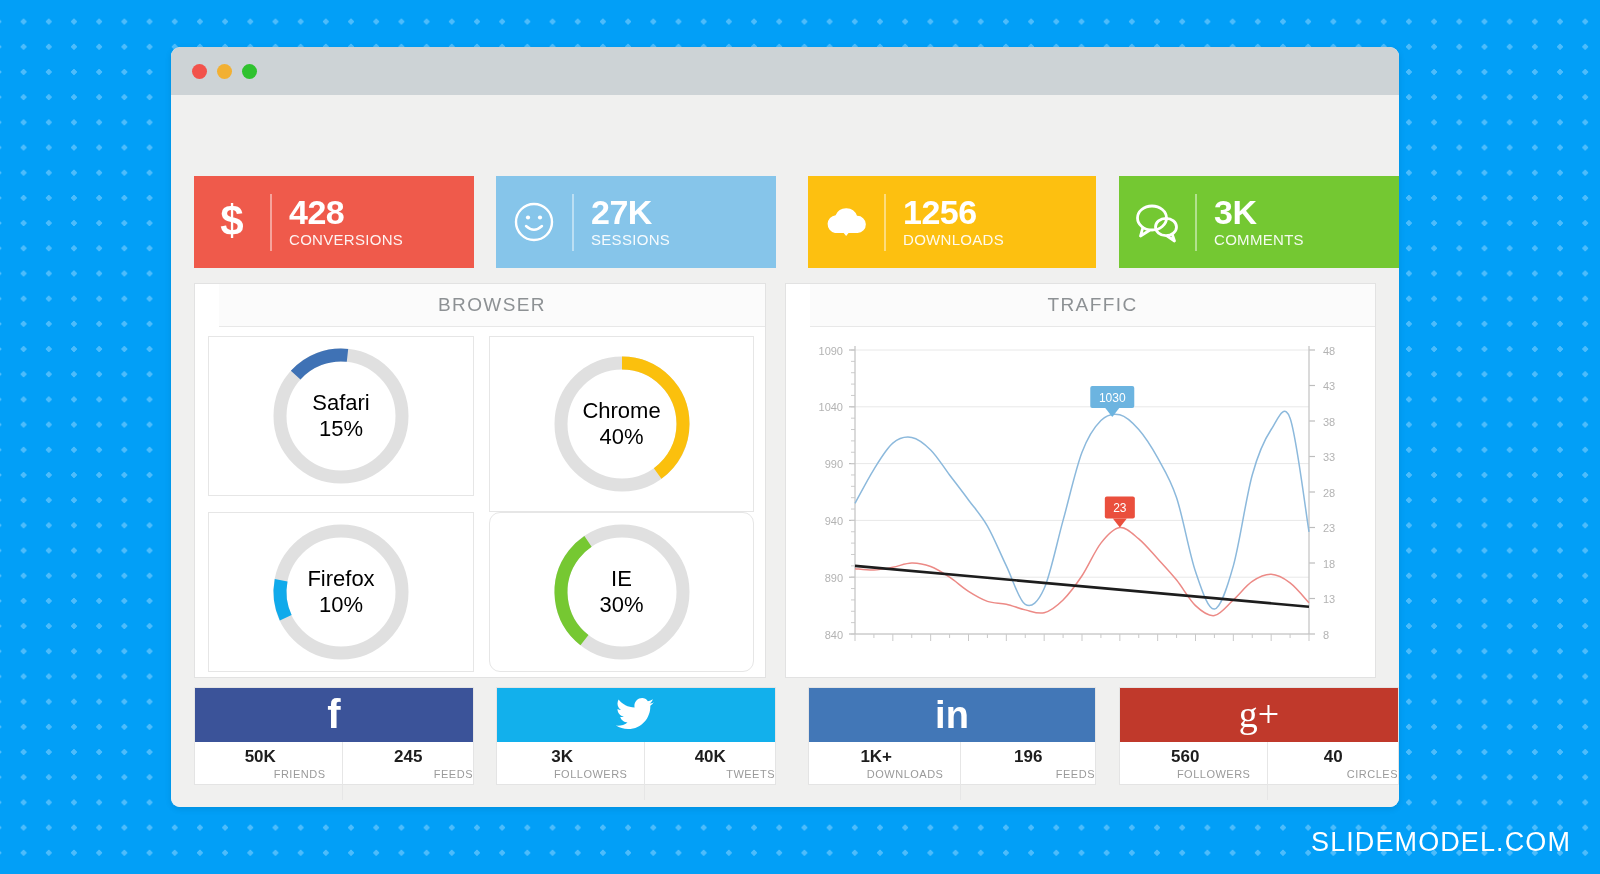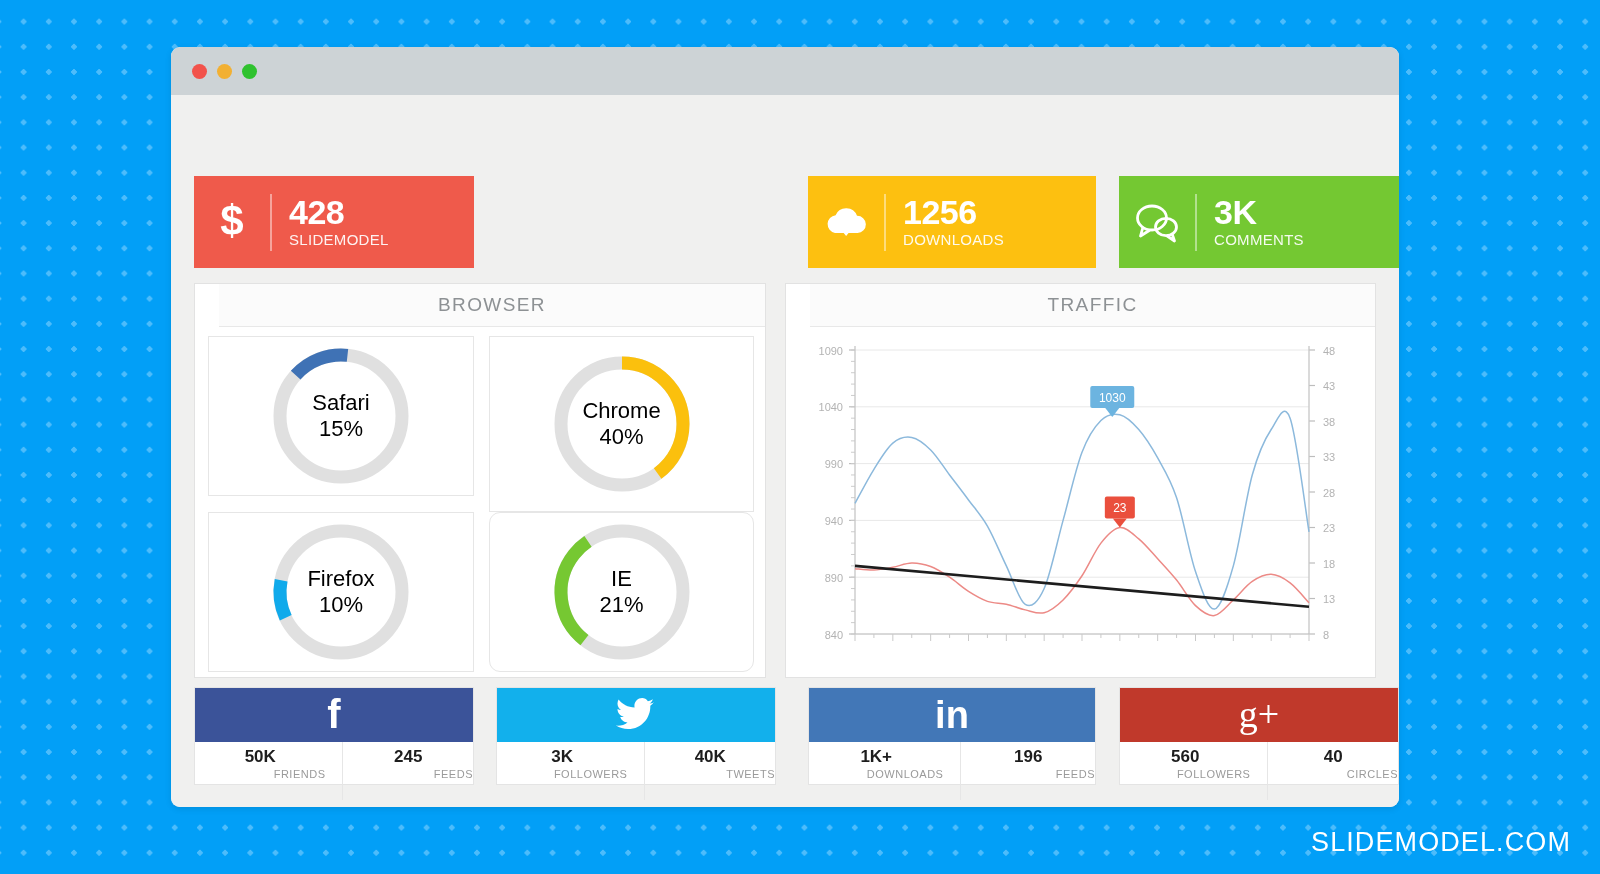--- a/index.html
+++ b/index.html
@@ -251,25 +251,42 @@
       <div class="kpi" id="kpi-0" style="background: rgb(239, 90, 75);">
         <div class="kpi-inner">
           <div class="kpi-icon">
             <svg width="34" height="46" viewBox="0 0 34 46">
                 <text x="17" y="36" font-family="Liberation Sans, sans-serif" font-size="42" font-weight="bold" fill="#ffffff" text-anchor="middle">$</text>
               </svg>
           </div>
           <div class="kpi-sep"></div>
           <div class="kpi-text">
             <div class="kpi-value">428</div>
-            <div class="kpi-label">SLIDEMODEL</div>
-          </div>
-        </div>
-      </div>
-
+            <div class="kpi-label">CONVERSIONS</div>
+          </div>
+        </div>
+      </div>
+
+      <div class="kpi" id="kpi-1" style="background: rgb(134, 197, 234);">
+        <div class="kpi-inner">
+          <div class="kpi-icon">
+            <svg width="42" height="42" viewBox="0 0 42 42">
+              <circle cx="21" cy="21" r="18" fill="none" stroke="#ffffff" stroke-width="2.4"></circle>
+              <circle cx="15" cy="16.5" r="2.1" fill="#ffffff"></circle>
+              <circle cx="27" cy="16.5" r="2.1" fill="#ffffff"></circle>
+              <path d="M13 25 Q21 32.5 29 25" fill="none" stroke="#ffffff" stroke-width="2.4" stroke-linecap="round"></path>
+            </svg>
+          </div>
+          <div class="kpi-sep"></div>
+          <div class="kpi-text">
+            <div class="kpi-value">27K</div>
+            <div class="kpi-label">SESSIONS</div>
+          </div>
+        </div>
+      </div>
 
       <div class="kpi" id="kpi-2" style="background: rgb(253, 192, 16);">
         <div class="kpi-inner">
           <div class="kpi-icon">
             <svg width="46" height="40" viewBox="0 0 46 40">
               <path d="M12 31 A9 9 0 0 1 12.6 13.2 A11.5 11.5 0 0 1 34 13.8 A8.4 8.4 0 0 1 34.5 31 Z" fill="#ffffff"></path>
               <rect x="20.4" y="18" width="5.4" height="10" fill="#ffffff"></rect>
               <path d="M16.6 26 L23.1 34 L29.6 26 Z" fill="#ffffff"></path>
             </svg>
           </div>
@@ -340,21 +357,21 @@
           </div>
         </div>
         <div class="donut-cell">
           <div class="donut-wrap">
             <svg width="150" height="150" viewBox="0 0 150 150">
               <circle cx="75" cy="75" r="61" fill="none" stroke="#e0e0e0" stroke-width="13"></circle>
               <circle class="donut-arc" cx="75" cy="75" r="61" fill="none" stroke="#76c832" stroke-width="13" stroke-linecap="butt" stroke-dasharray="114.98229112138642 268.29201261656834" transform="rotate(-232 75 75)"></circle>
             </svg>
             <div class="donut-center">
               <div class="donut-name">IE</div>
-              <div class="donut-pct">21%</div>
+              <div class="donut-pct">30%</div>
             </div>
           </div>
         </div>
       </div>
     </div>
 
     <div class="panel" id="traffic-panel">
       <div class="panel-head">TRAFFIC</div>
       <div id="chart-area">
         <svg id="traffic-svg" width="567" height="330" viewBox="0 0 567 330">

